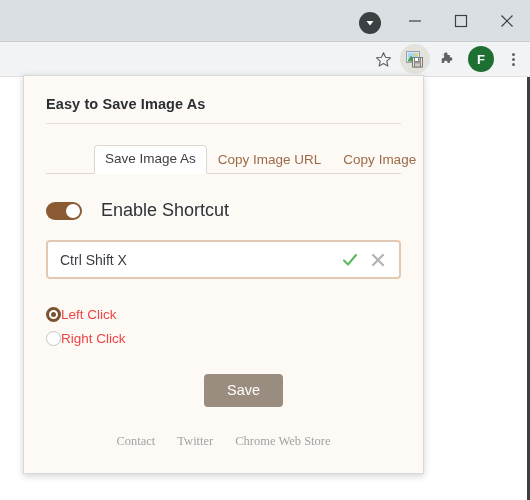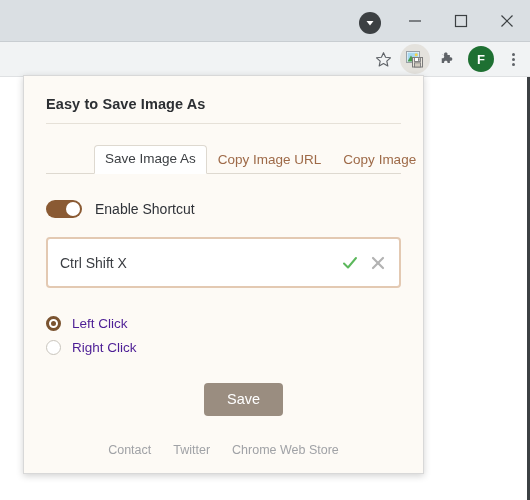--- a/index.html
+++ b/index.html
@@ -188,29 +188,29 @@
     flex: 0 0 auto;
   }
   .toggle .knob {
     position: absolute;
     right: 2px; top: 2px;
     width: 14px; height: 14px;
     border-radius: 50%;
     background: #ffffff;
   }
   .toggle-label {
-    font-size: 14px;
+    font-size: 18px;
     color: #2f3238;
-    margin-left: 13px;
+    margin-left: 19px;
   }
 
   
   .shortcut-wrap {
     margin-top: 19px;
-    height: 51px;
+    height: 39px;
     background: #ffffff;
     border: 2px solid #e3c9b2;
     border-radius: 4px;
     display: flex;
     align-items: center;
     box-sizing: border-box;
     padding: 0 10px 0 12px;
   }
   .shortcut-value {
     flex: 1 1 auto;
@@ -254,22 +254,21 @@
     content: "";
     position: absolute;
     left: 50%; top: 50%;
     width: 5px; height: 5px;
     margin: -2.5px 0 0 -2.5px;
     border-radius: 50%;
     background: #7a5330;
   }
   .radio-label {
     font-size: 13.5px;
-    color: #4c1d95;
-    margin-left: 11px;
+    color: #ef4444;
     text-align: right;
   }
 
   
   .save-wrap {
     margin-top: 24px;
     display: flex;
     justify-content: center;
   }
   .save-btn {
@@ -288,20 +287,21 @@
   .footer {
     margin-top: 27px;
     display: flex;
     justify-content: center;
     gap: 22px;
   }
   .footer a {
     font-size: 12.5px;
     color: #a0a2a6;
     text-decoration: none;
+    font-family: Liberation Serif, serif;
   }
 </style>
 </head>
 <body>
 
 <div class="browser">
 
   <div class="titlebar">
     <div class="tabstrip-collapse">
       <svg width="10" height="10" viewBox="0 0 10 10" aria-hidden="true">

